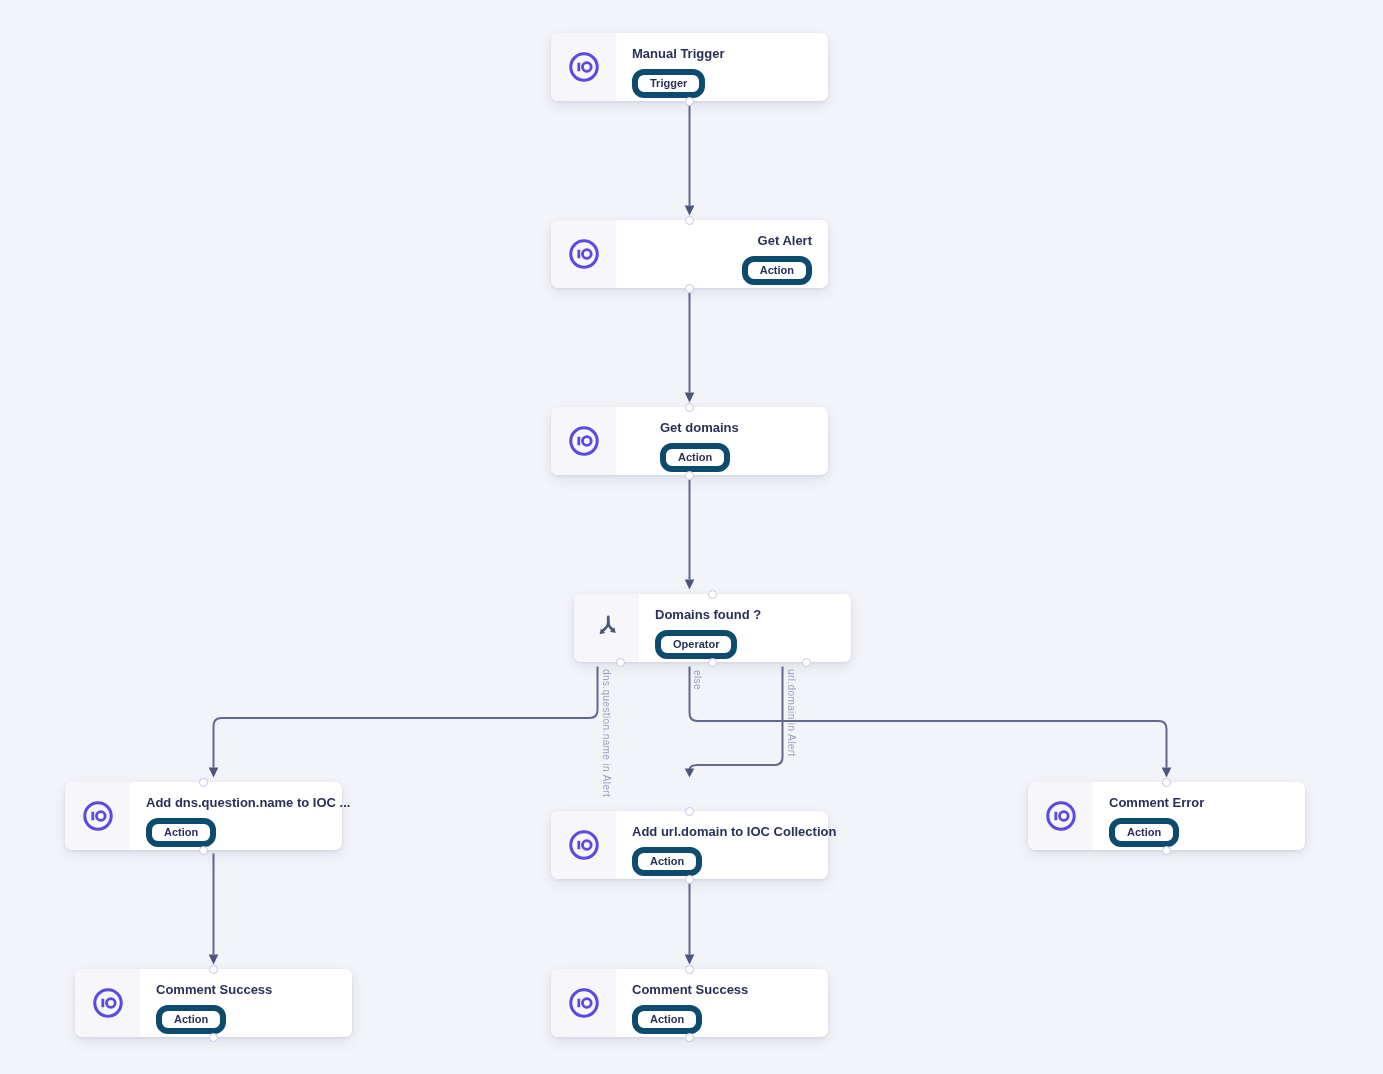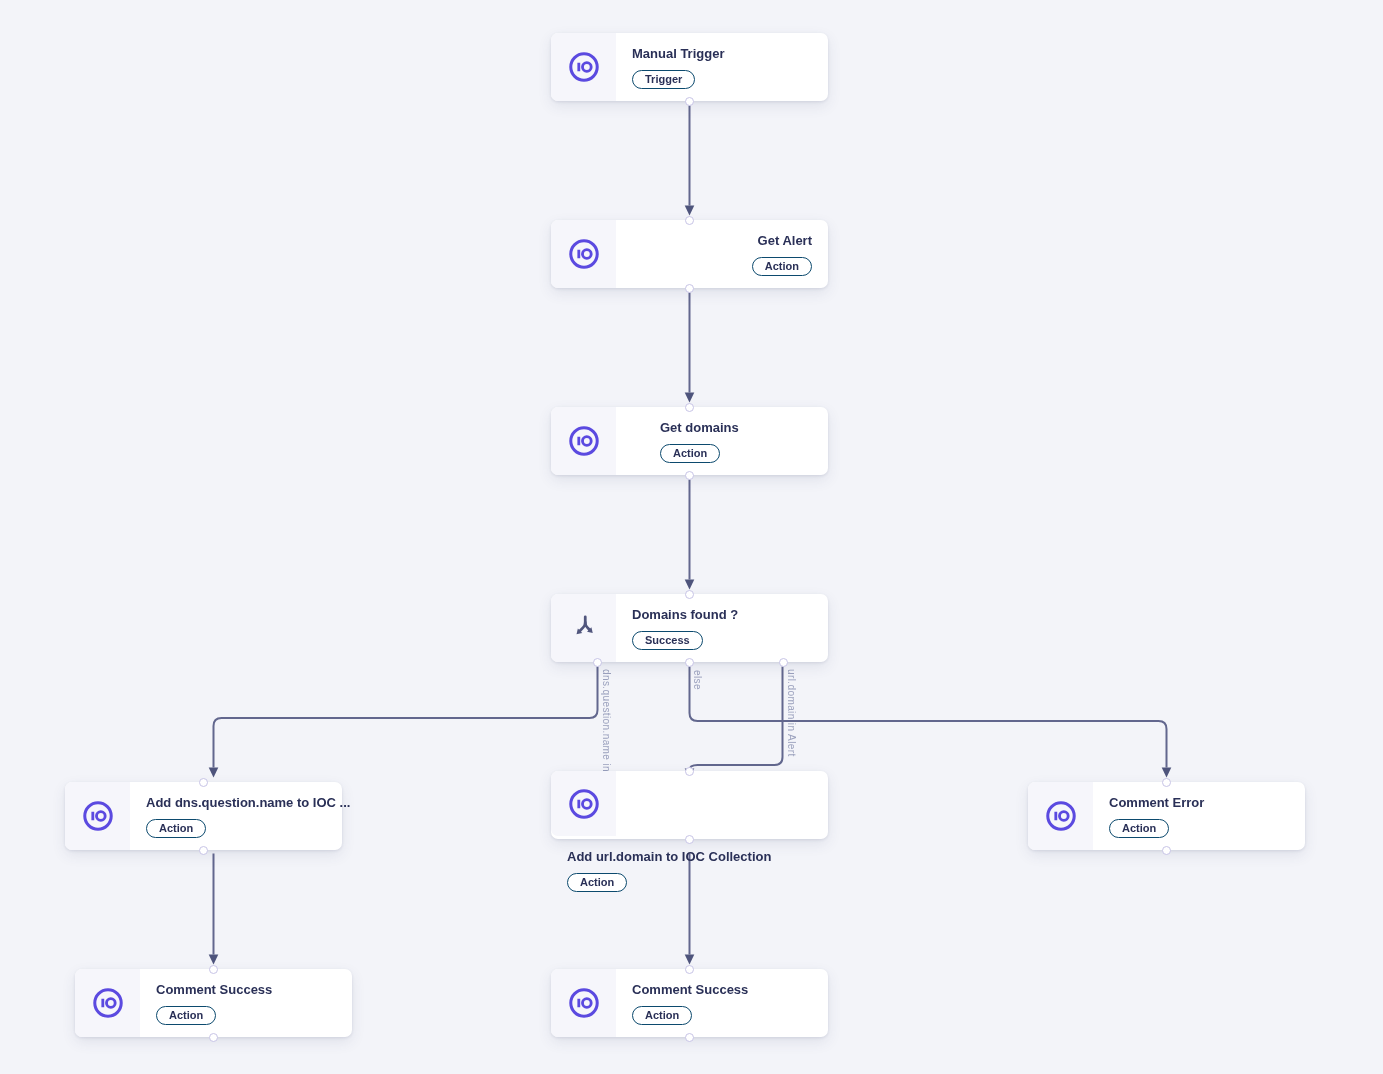--- a/index.html
+++ b/index.html
@@ -32,40 +32,40 @@
     background:#f6f6fb;border-radius:7px 0 0 7px;
     display:flex;align-items:center;justify-content:center;
   }
   .body{flex:1;padding:13px 16px 8px 16px;}
   .title{
     font-size:13px;font-weight:700;color:#2a3057;
     margin-bottom:8px;white-space:nowrap;overflow:hidden;
   }
   .badge{
     display:inline-block;
-    border:1px solid #0c4a6e;border-radius:12px;
+    border:6px solid #0c4a6e;border-radius:12px;
     padding:2px 12px 3px 12px;
     font-size:11px;font-weight:700;color:#2a3057;background:#fff;
   }
   .port{
     position:absolute;width:9px;height:9px;box-sizing:border-box;
     background:#fff;border:1.5px solid #c7c4e6;border-radius:50%;
   }
   .port-t{top:-4.5px;left:calc(50% - 4.5px);}
   .port-b{bottom:-4.5px;left:calc(50% - 4.5px);}
   .port-bl{bottom:-4.5px;left:41.5px;}
   .port-br{bottom:-4.5px;left:227.5px;}
 
   
   .n0{left:551px;top:33px;}
   .n1{left:551px;top:220px;text-align:right;}
   .n2{left:551px;top:407px;gap:28px;}
-  .n3{left:551px;top:594px;}
+  .n3{left:574px;top:594px;}
   .n4{left:65px;top:782px;}
-  .n5{left:551px;top:771px;flex-direction:column;}
+  .n5{left:551px;top:811px;}
   .n6{left:1028px;top:782px;}
   .n7{left:75px;top:969px;}
   .n8{left:551px;top:969px;}
 
   .lbl-left{left:601px;top:669px;}
   .lbl-else{left:692px;top:670px;}
   .lbl-url{left:786px;top:669px;}
 </style>
 </head>
 <body>
@@ -164,21 +164,21 @@
         <g stroke="#51567d" stroke-width="2.2" fill="none" stroke-linecap="round" stroke-linejoin="round">
           <path d="M13 3 v4.5 c0 2 -0.6 3 -1.8 4.2 L8.8 14.2"></path>
           <path d="M13 7.5 c0 2 0.6 3 1.8 4.2 L16.2 13.2"></path>
         </g>
         <polygon fill="#51567d" points="6,17 10.6,15.9 7.1,12.4"></polygon>
         <polygon fill="#51567d" points="19,16 17.9,11.4 14.4,14.9"></polygon>
       </svg>
     </div>
     <div class="body">
       <div class="title">Domains found ?</div>
-      <span class="badge">Success</span>
+      <span class="badge">Operator</span>
     </div>
     <span class="port port-t"></span>
     <span class="port port-bl"></span>
     <span class="port port-b"></span>
     <span class="port port-br"></span>
   </div>
 
   <div class="node n4">
     <div class="icon-cell">
       <svg width="34" height="34" viewBox="0 0 36 36">

